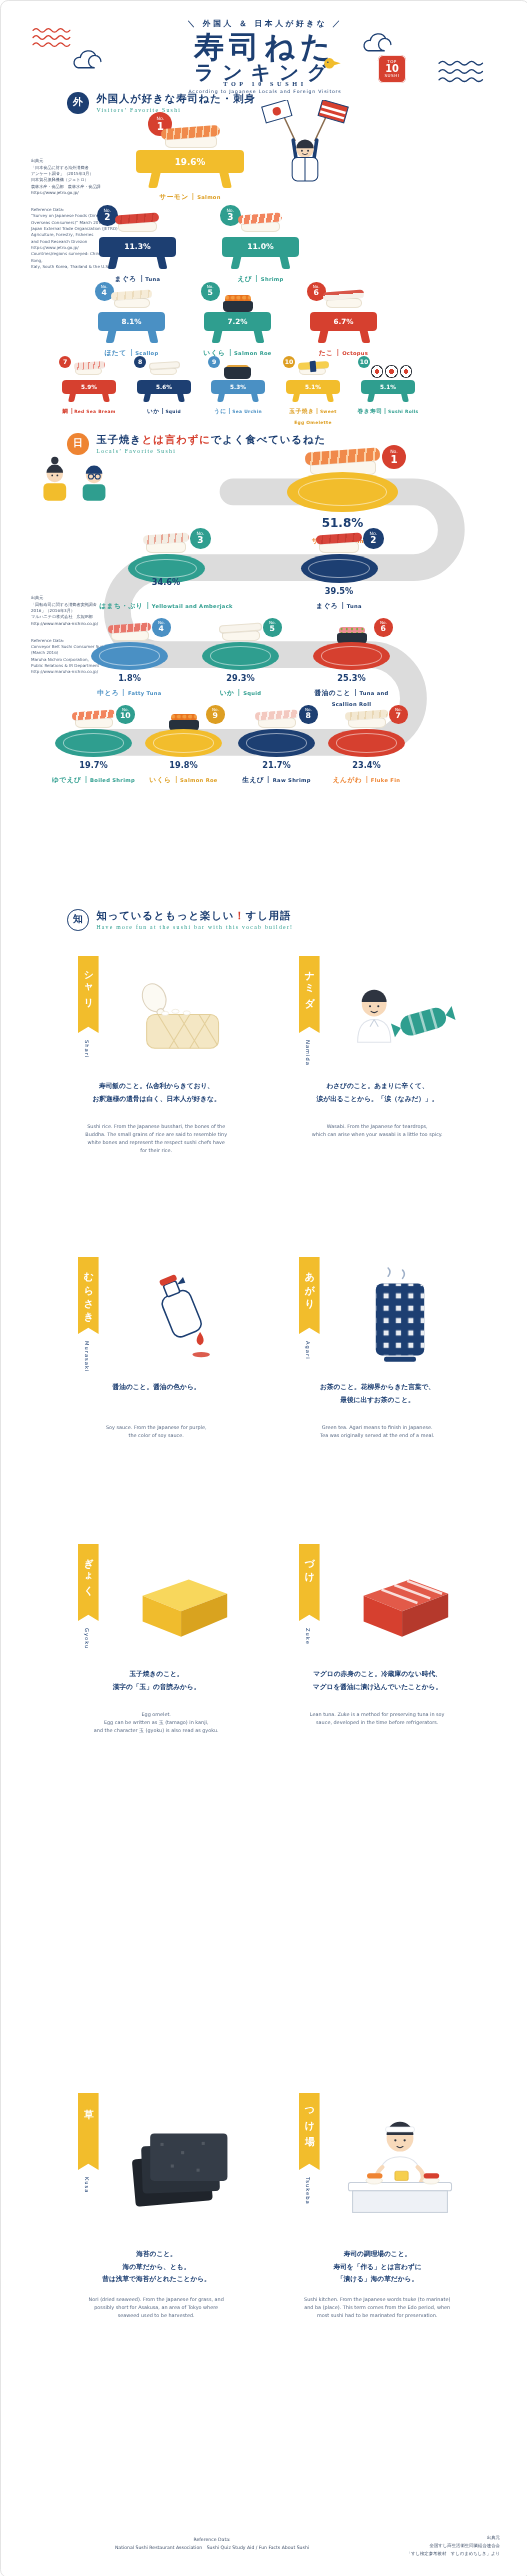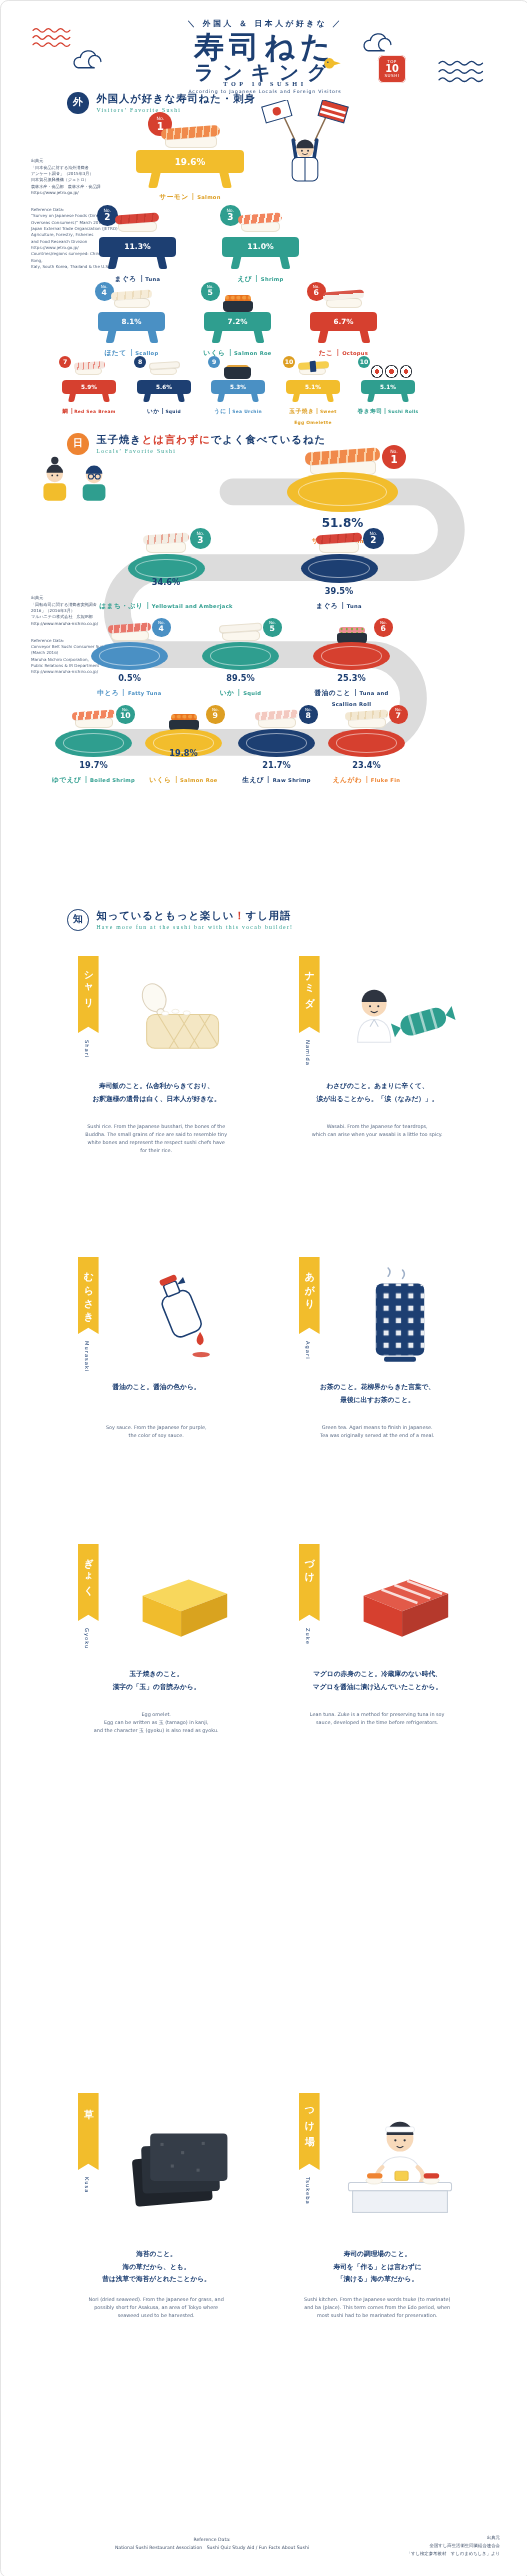--- a/index.html
+++ b/index.html
@@ -454,37 +454,37 @@
   <div class="g" style="left:90px;top:617px;width:77px">
     <div class="badge s36" style="left:61px;top:0;background:#4a90c4">
       <span class="bno">No.</span>
         <span class="bnum">4</span>
     </div>
     <div class="nigiri" style="left:19.6px;top:12.4px;width:38px;height:10.3px">
       <div class="top" style="background:repeating-linear-gradient(100deg,#e8766a 0 5.2px,#f8cfc8 5.2px 6.7px)"></div>
         <div class="rice"></div>
     </div>
     <div class="plate" style="left:0;top:24px;width:77px;height:28px;background:#4a90c4"></div>
-    <div class="pct" style="top:55px">0.5%</div>
+    <div class="pct" style="top:55px">1.8%</div>
     <div class="rlabel" style="top:69px;color:#4a90c4">
       <span class="jp">中とろ</span><span class="sep"></span><span class="en">Fatty Tuna</span>
     </div>
   </div>
 
   <div class="g" style="left:201px;top:617px;width:77px">
     <div class="badge s36" style="left:61px;top:0;background:#2f9e8f">
       <span class="bno">No.</span>
         <span class="bnum">5</span>
     </div>
     <div class="nigiri" style="left:19.6px;top:12.4px;width:38px;height:10.3px">
       <div class="top" style="background:#f8f4ec;border:0.5px solid #e8e0d0"></div>
         <div class="rice"></div>
     </div>
     <div class="plate" style="left:0;top:24px;width:77px;height:28px;background:#2f9e8f"></div>
-    <div class="pct" style="top:55px">89.5%</div>
+    <div class="pct" style="top:55px">29.3%</div>
     <div class="rlabel" style="top:69px;color:#2f9e8f">
       <span class="jp">いか</span><span class="sep"></span><span class="en">Squid</span>
     </div>
   </div>
 
   <div class="g" style="left:312px;top:617px;width:77px">
     <div class="badge s36" style="left:61px;top:0;background:#d6402f">
       <span class="bno">No.</span>
         <span class="bnum">6</span>
     </div>
@@ -534,21 +534,21 @@
   <div class="g" style="left:144px;top:704px;width:77px">
     <div class="badge s36" style="left:61px;top:0;background:#dd9e22">
       <span class="bno">No.</span>
         <span class="bnum">9</span>
     </div>
     <div class="gunkan" style="left:24px;top:9.3px;width:30px;height:16.5px">
       <div class="roe"></div>
         <div class="wrap"></div>
     </div>
     <div class="plate" style="left:0;top:24px;width:77px;height:28px;background:#f2bd2c"></div>
-    <div class="pct" style="top:43px">19.8%</div>
+    <div class="pct" style="top:55px">19.8%</div>
     <div class="rlabel" style="top:69px;color:#dd9e22">
       <span class="jp">いくら</span><span class="sep"></span><span class="en">Salmon Roe</span>
     </div>
   </div>
 
   <div class="g" style="left:54px;top:704px;width:77px">
     <div class="badge s36" style="left:61px;top:0;background:#2f9e8f">
       <span class="bno">No.</span>
         <span class="bnum">10</span>
     </div>

